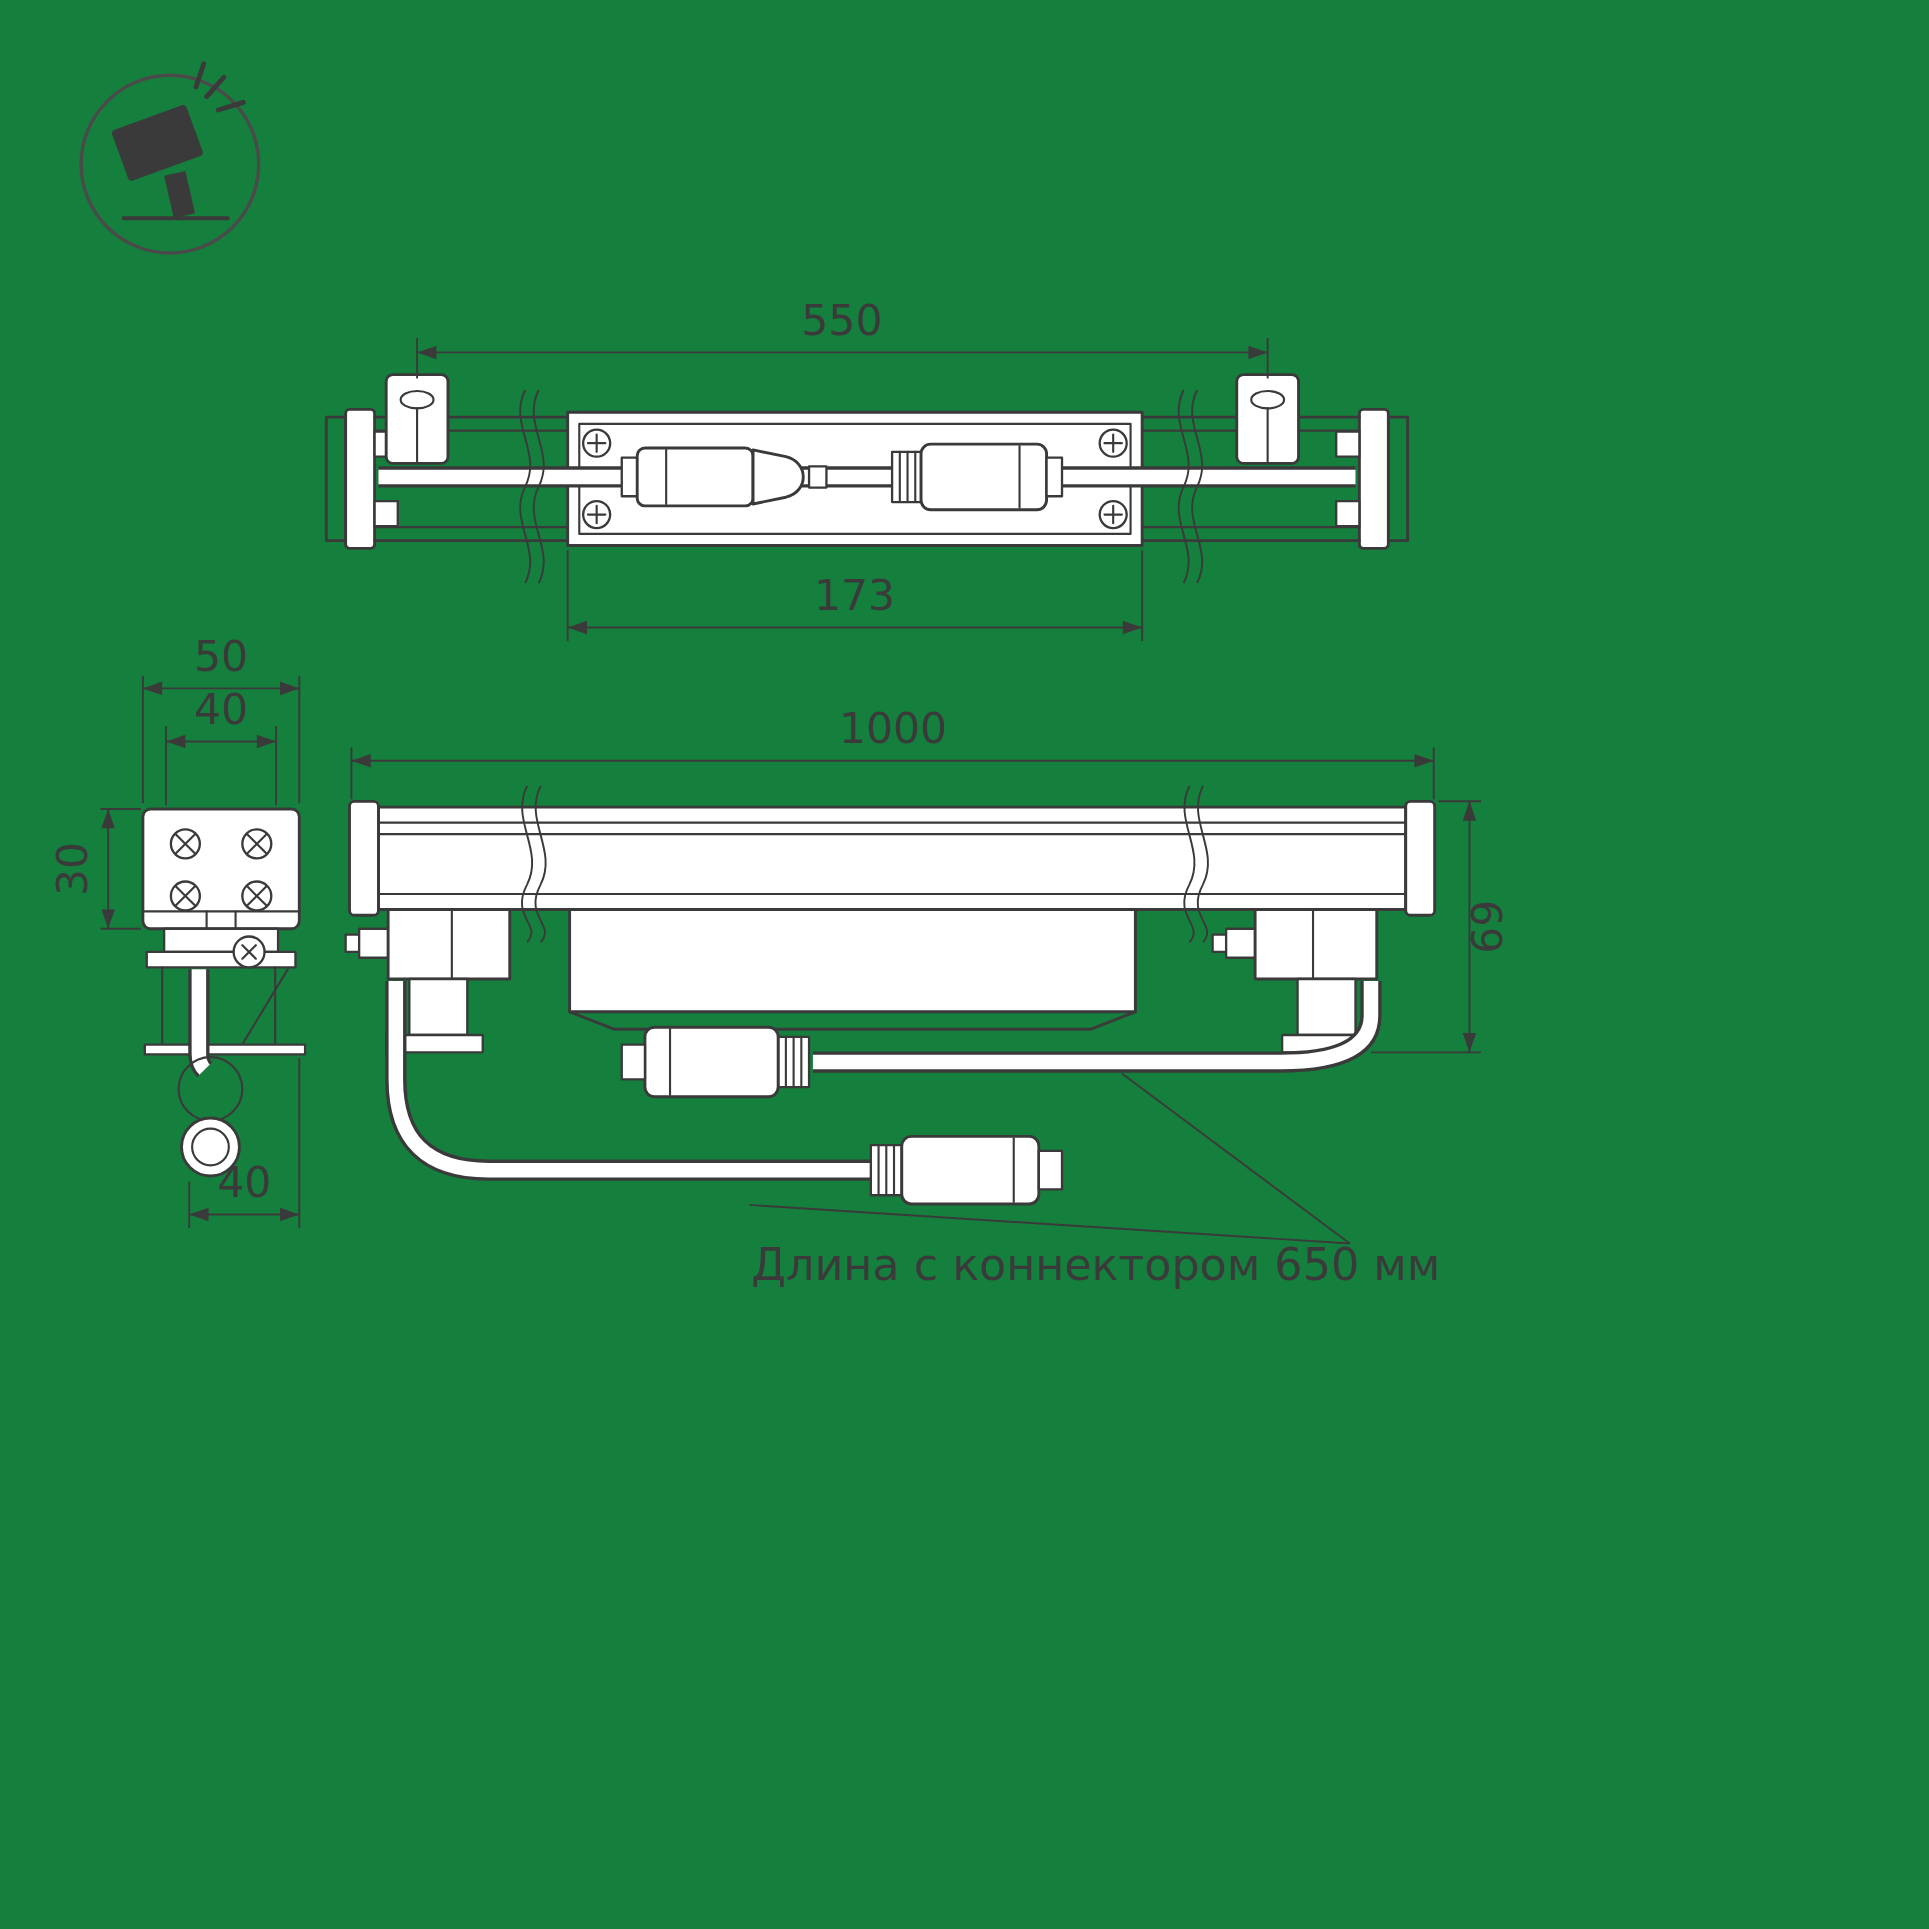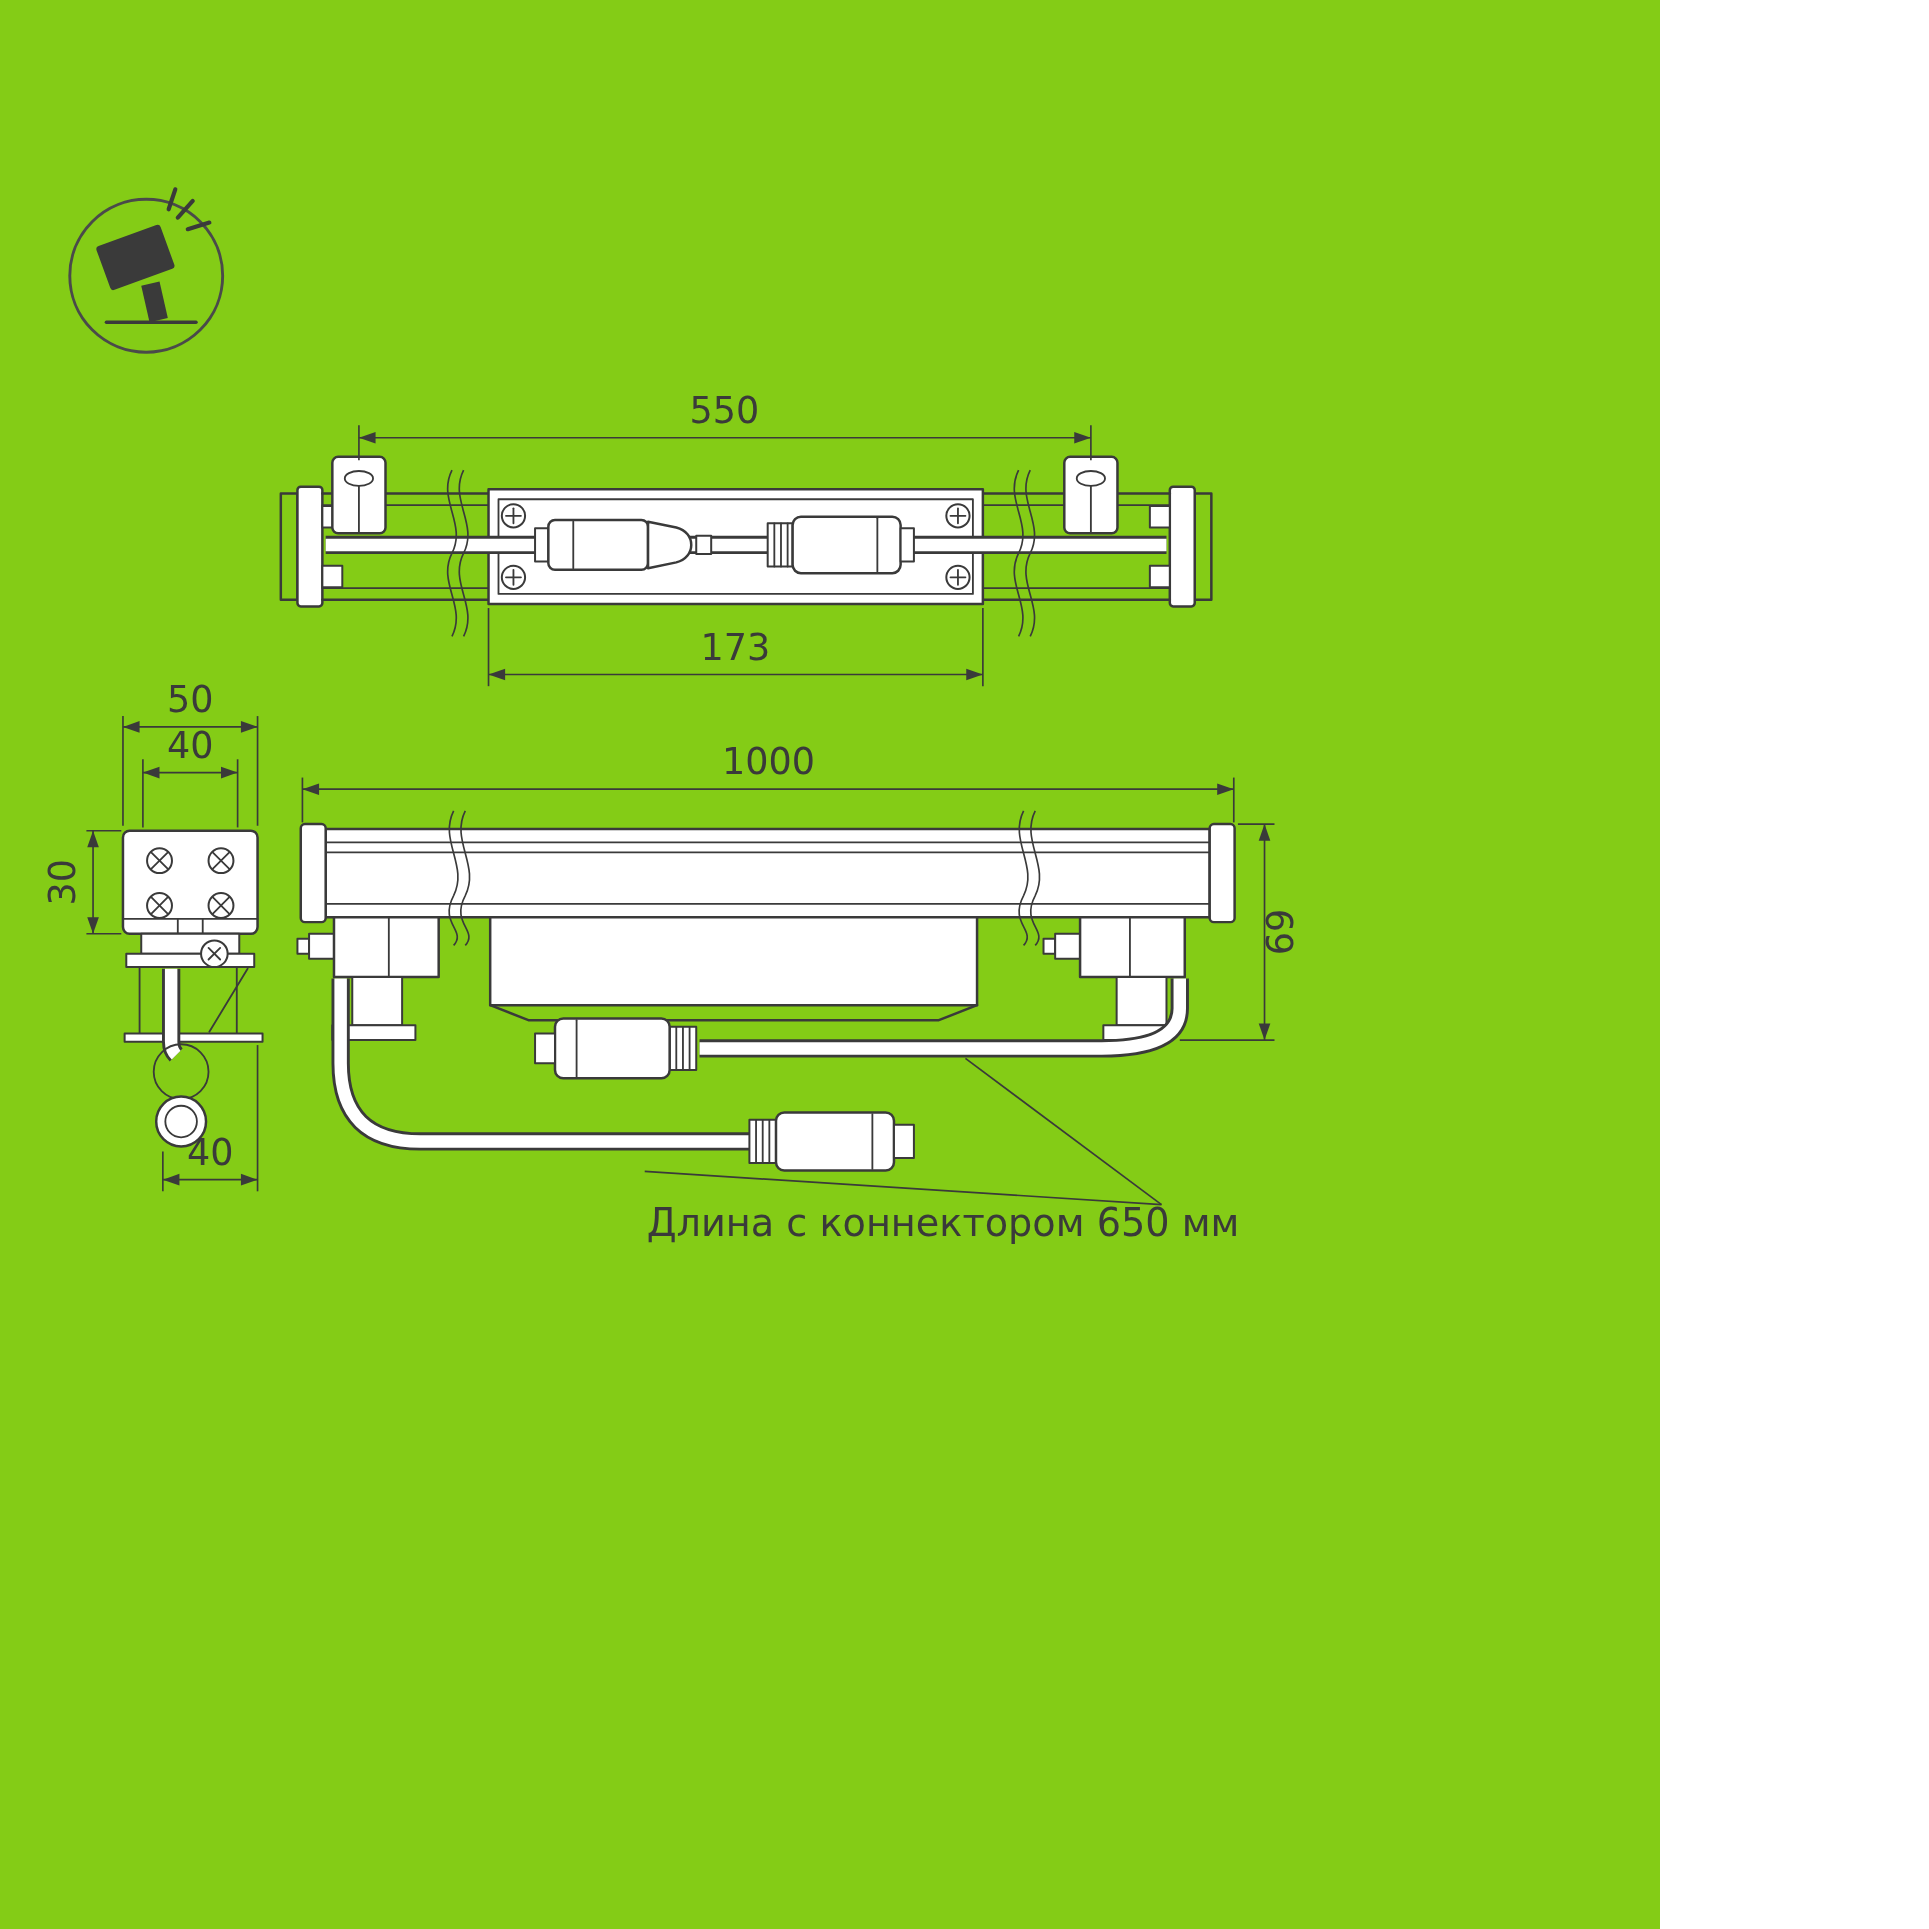--- a/index.html
+++ b/index.html
@@ -1,17 +1,17 @@
 <!DOCTYPE html>
 <html><head>
 <meta charset="utf-8">
 <style>
   :root{ --ln:#3a3a3a; }
   html,body{ margin:0; padding:0; background:#ffffff; }
-  .canvas{ width:1660px; height:1929px; background:#84cc16; position:relative; overflow:hidden; }
+  .canvas{ width:1929px; height:1929px; background:#15803d; position:relative; overflow:hidden; }
   svg{ display:block; width:100%; height:100%; }
   .s3{ fill:none; stroke:var(--ln); stroke-width:3; stroke-linejoin:round; stroke-linecap:round; }
   .s2{ fill:none; stroke:var(--ln); stroke-width:2.2; stroke-linejoin:round; stroke-linecap:round; }
   .dim{ fill:none; stroke:var(--ln); stroke-width:2; }
   .wf{ fill:#ffffff; stroke:var(--ln); stroke-width:3; stroke-linejoin:round; }
   .wf2{ fill:#ffffff; stroke:var(--ln); stroke-width:2.4; stroke-linejoin:round; }
   .dark{ fill:var(--ln); stroke:none; }
   .arr{ fill:var(--ln); stroke:none; }
   .dtxt{ font-family:"DejaVu Sans", sans-serif; font-size:44px; fill:var(--ln); }
   .ntxt{ font-family:"DejaVu Sans", sans-serif; font-size:46px; fill:var(--ln); }

